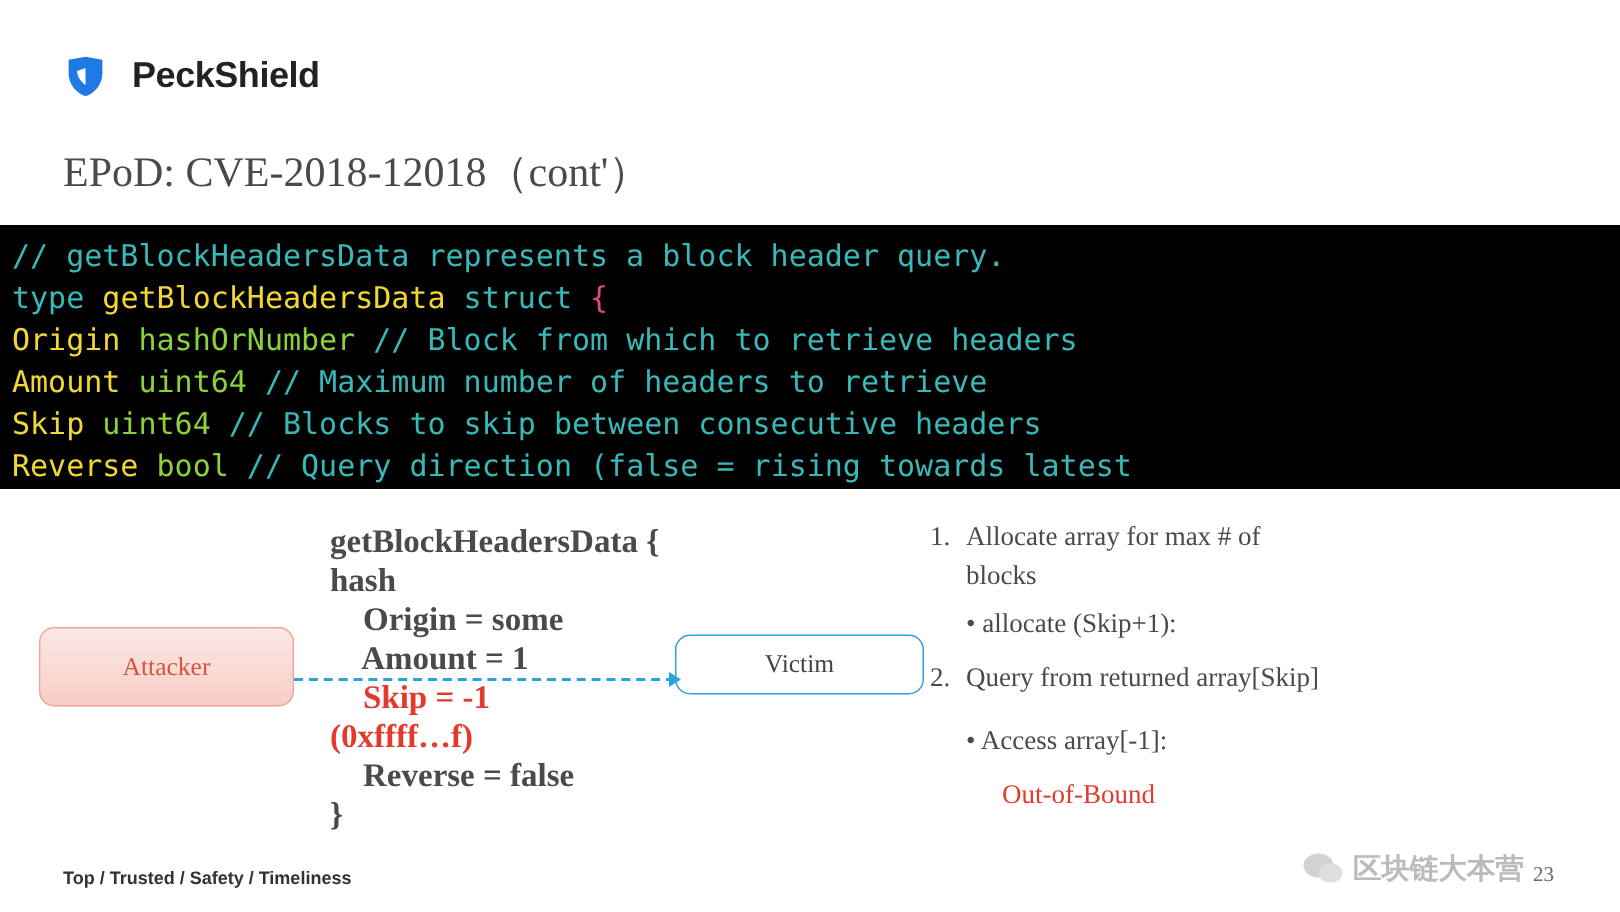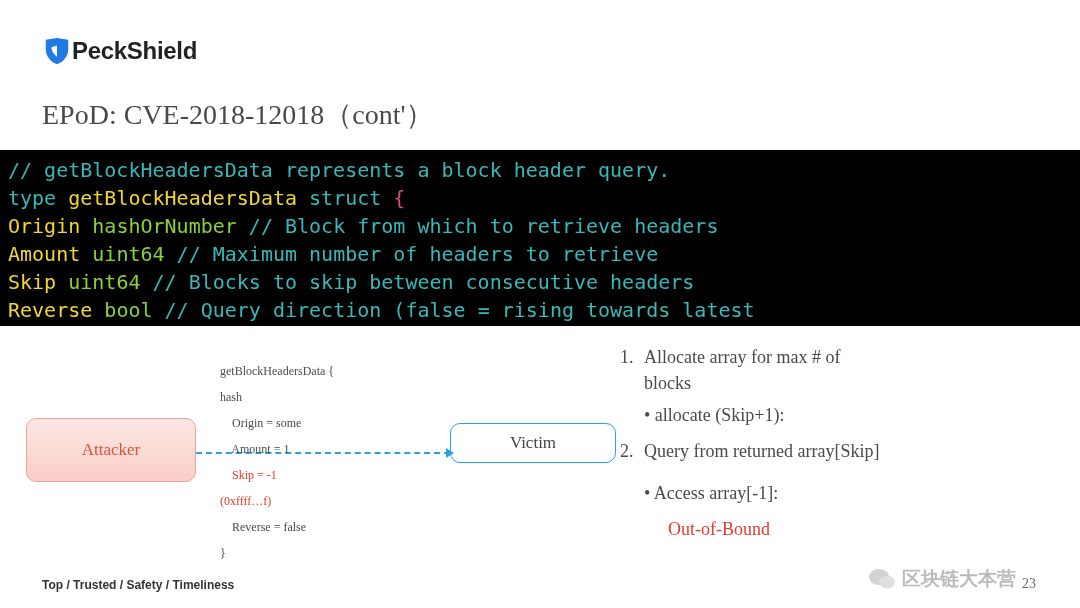--- a/index.html
+++ b/index.html
@@ -1,33 +1,33 @@
 <!DOCTYPE html>
 <html><head>
 <meta charset="utf-8">
 <style>
   * { box-sizing: border-box; margin: 0; padding: 0; }
   html, body { width: 1080px; height: 608px; overflow: hidden; font-family: "Times New Roman", "SimSun", serif; background: #fff; }
   .slide { position: relative; width: 1080px; height: 608px; padding-top: 8px; color: #4a4a4a; }
-  .logo { position: absolute; top: 36px; left: 42px; display: flex; align-items: center; gap: 0; }
+  .logo { position: absolute; top: 36px; left: 42px; display: flex; align-items: center; gap: 16px; }
   .logo-mark { width: 30px; height: 30px; }
   .logo-text { font-weight: 800; font-size: 24px; font-family: Helvetica, Arial, sans-serif; color: #222; letter-spacing: -0.3px; }
   .title { position: absolute; top: 96px; left: 42px; font-size: 28px; color: #4a4a4a; font-family: "SimSun", "Times New Roman", serif; }
   .code-block { position: absolute; top: 150px; left: 0; right: 0; background: #000; color: #eee; font-family: "DejaVu Sans Mono", Consolas, monospace; font-size: 20px; line-height: 28px; padding: 6px 8px 6px 8px; height: 176px; overflow: hidden; }
   .c-cmt { color: #38b8b8; }
   .c-kw  { color: #38b8b8; }
   .c-nm  { color: #f0d732; }
   .c-ty  { color: #8ad13a; }
   .c-op  { color: #e04a84; }
   .lower { position: absolute; top: 336px; left: 0; right: 0; bottom: 0; }
-  .attacker { position: absolute; top: 82px; left: 26px; width: 170px; height: 64px; background: linear-gradient(#fce8e4,#f9cec6); border: 1px solid #f3a396; border-radius: 10px; display: flex; align-items: center; justify-content: center; font-family: "SimSun", serif; font-size: 17px; color: #d6543e; }
+  .attacker { position: absolute; top: 82px; left: 26px; width: 170px; height: 53px; background: linear-gradient(#fce8e4,#f9cec6); border: 1px solid #f3a396; border-radius: 10px; display: flex; align-items: center; justify-content: center; font-family: "SimSun", serif; font-size: 17px; color: #d6543e; }
   .victim { position: absolute; top: 87px; left: 450px; width: 166px; height: 40px; border: 1.8px solid #2aa3d8; border-radius: 10px; display: flex; align-items: center; justify-content: center; font-family: "SimSun", serif; font-size: 17px; color: #444; }
   .dash { position: absolute; top: 116px; left: 196px; width: 254px; border-top: 2px dashed #2aa3d8; }
   .dash::after { content: ""; position: absolute; right: -4px; top: -6px; border-left: 8px solid #2aa3d8; border-top: 5px solid transparent; border-bottom: 5px solid transparent; }
-  .payload { position: absolute; top: 22px; left: 220px; font-family: "SimSun","Times New Roman",serif; font-size: 12px; line-height: 26px; color: #4a4a4a; }
+  .payload { position: absolute; top: 12px; left: 220px; font-family: "SimSun","Times New Roman",serif; font-size: 22px; line-height: 26px; color: #4a4a4a; font-weight: bold; }
   .payload .hl { color: #e23b2e; }
   .right { position: absolute; top: 8px; left: 620px; right: 20px; font-family: "SimSun","Times New Roman",serif; font-size: 18px; line-height: 26px; color: #4a4a4a; }
   .right .num { display: table-row; }
   .right .num > span:first-child { display: table-cell; width: 24px; }
   .right .sub { padding-left: 24px; margin-top: 6px; margin-bottom: 10px; }
   .right .hl { color: #e23b2e; padding-left: 48px; }
   .footer { position: absolute; bottom: 16px; left: 42px; font-size: 12px; font-family: Arial, sans-serif; font-weight: 700; color: #333; }
   .pagenum { position: absolute; bottom: 16px; right: 44px; font-size: 14px; color: #6a6a6a; font-family: "SimSun", serif; }
   .watermark { position: absolute; bottom: 16px; right: 64px; display: flex; align-items: center; gap: 6px; opacity: 0.85; font-family: "Microsoft YaHei", sans-serif; font-size: 19px; color: #b0b0b0; font-weight: 600; }
   .watermark svg { opacity: 0.8; }

